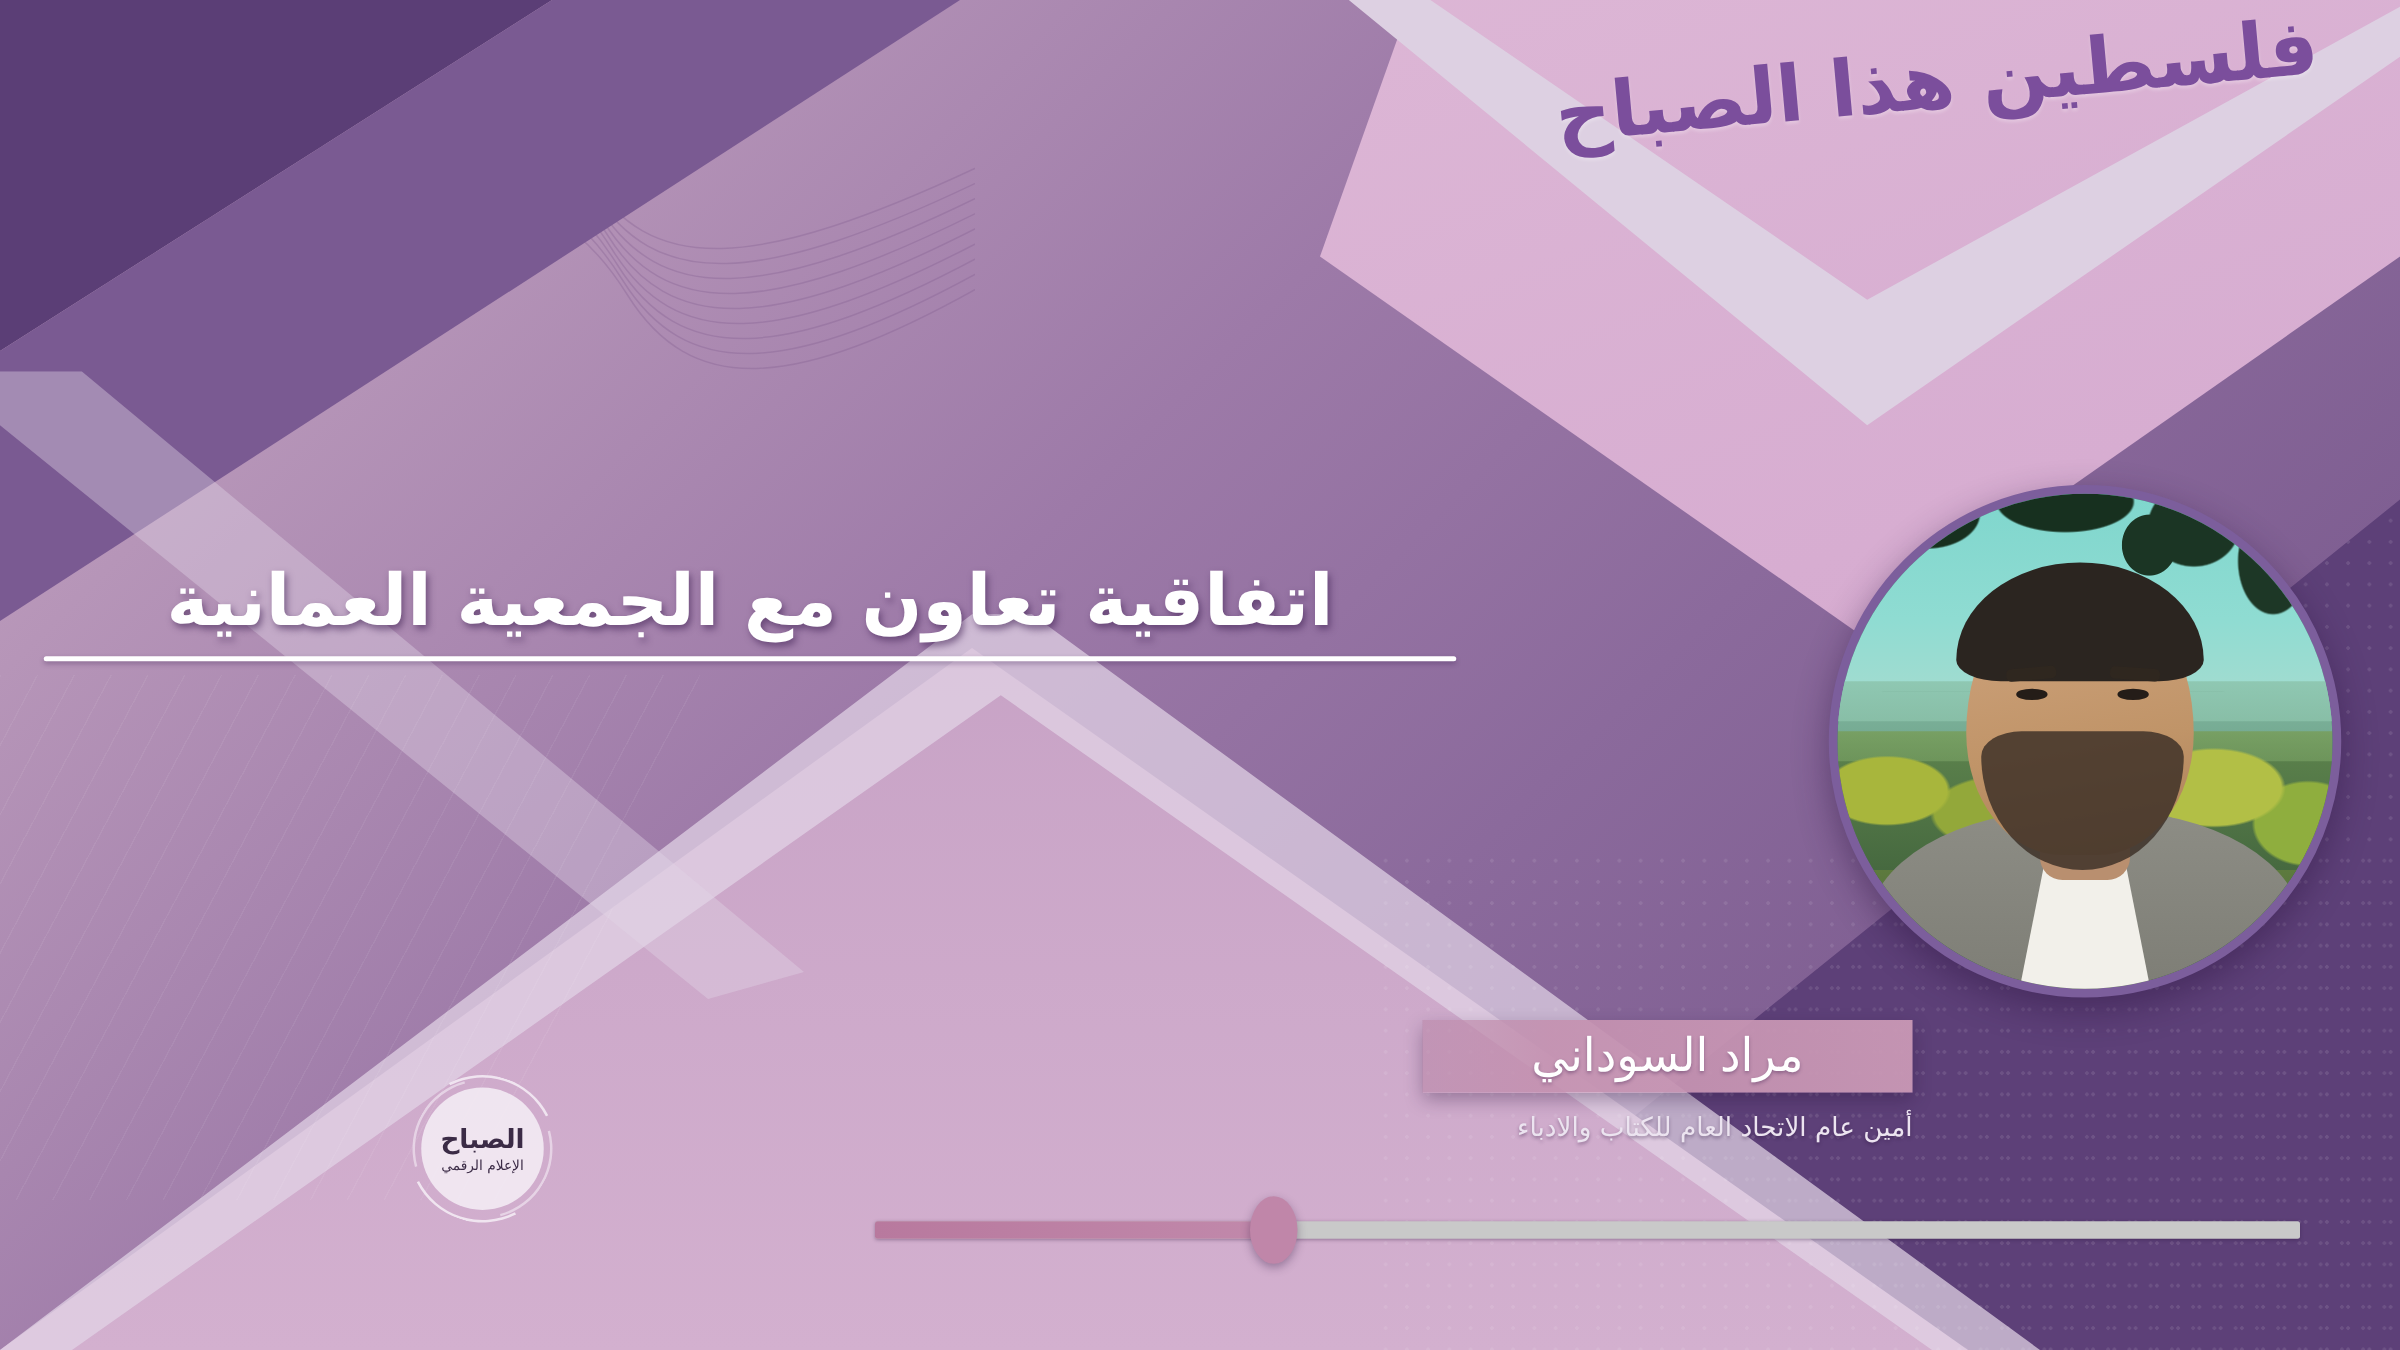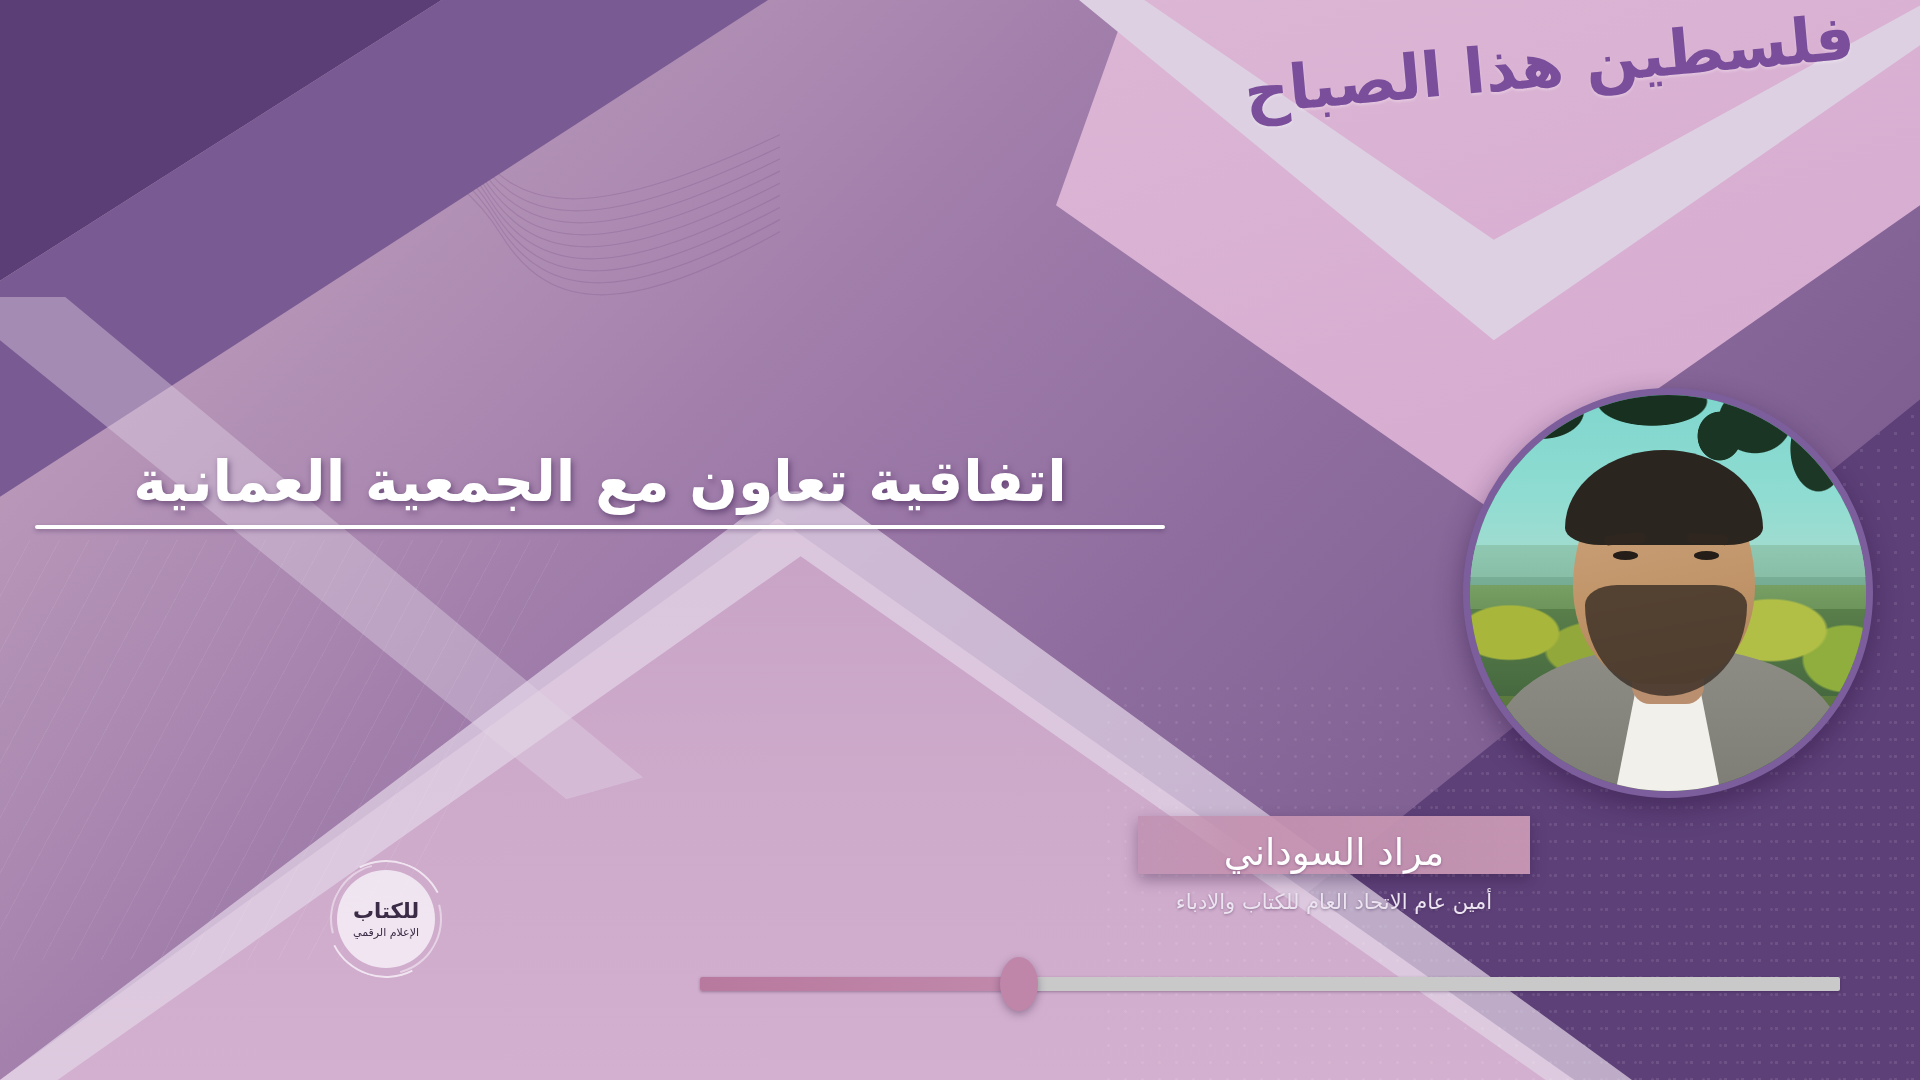--- a/index.html
+++ b/index.html
@@ -286,38 +286,39 @@
   
   .name-banner {
     position: absolute;
     left: 1138px;
     top: 816px;
     width: 392px;
     height: 58px;
     background: linear-gradient(90deg, rgba(183,131,164,.55) 0%, rgba(196,145,176,.92) 26%, rgba(201,152,181,.95) 100%);
     box-shadow: 0 6px 14px rgba(40,18,58,.35);
     display: flex;
-    align-items: flex-end;
+    align-items: center;
     justify-content: center;
     direction: rtl;
+    font-family: Liberation Serif, serif;
   }
   .name-text {
     color: #ffffff;
     font-size: 37px;
     font-weight: 400;
     letter-spacing: 1px;
     white-space: nowrap;
     text-shadow: 0 1px 3px rgba(50,20,70,.35);
   }
   .role-text {
     position: absolute;
     left: 1138px;
     top: 890px;
     width: 392px;
-    text-align: center;
+    text-align: right;
     direction: rtl;
     color: #ece4f0;
     font-size: 21px;
     font-weight: 400;
     white-space: nowrap;
     text-shadow: 0 1px 3px rgba(40,18,58,.4);
   }
 
   
   .watermark {
@@ -468,21 +469,21 @@
 
   <div class="name-banner">
     <span class="name-text">مراد السوداني</span>
   </div>
   <div class="role-text">أمين عام الاتحاد العام للكتاب والادباء</div>
 
   <div class="watermark">
     <div class="wm-arc"></div>
     <div class="wm-arc2"></div>
     <div class="wm-circle">
-      <div class="wm-main">للكتاب</div>
+      <div class="wm-main">الصباح</div>
       <div class="wm-sub">الإعلام الرقمي</div>
     </div>
   </div>
 
   <div class="progress-wrap">
     <div class="progress-track"></div>
     <div class="progress-fill" style="width: 28%;"></div>
     <div class="progress-knob" style="left: 28%;"></div>
   </div>
 

